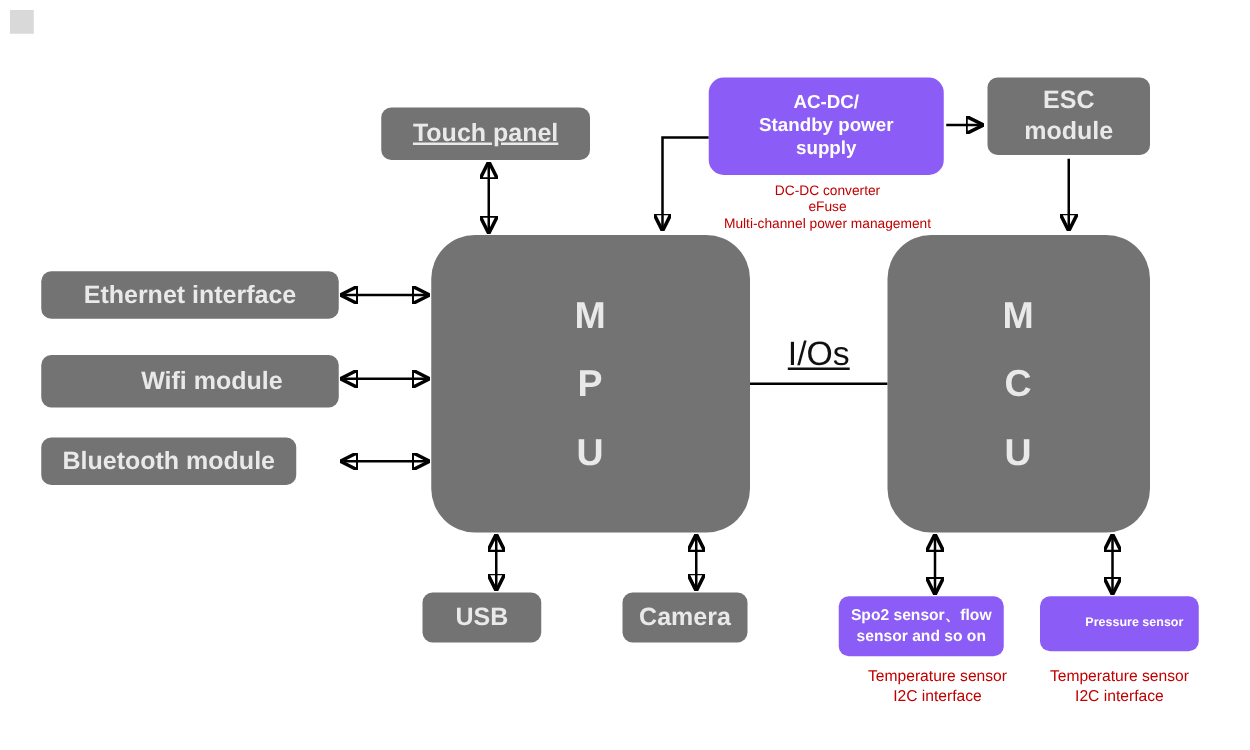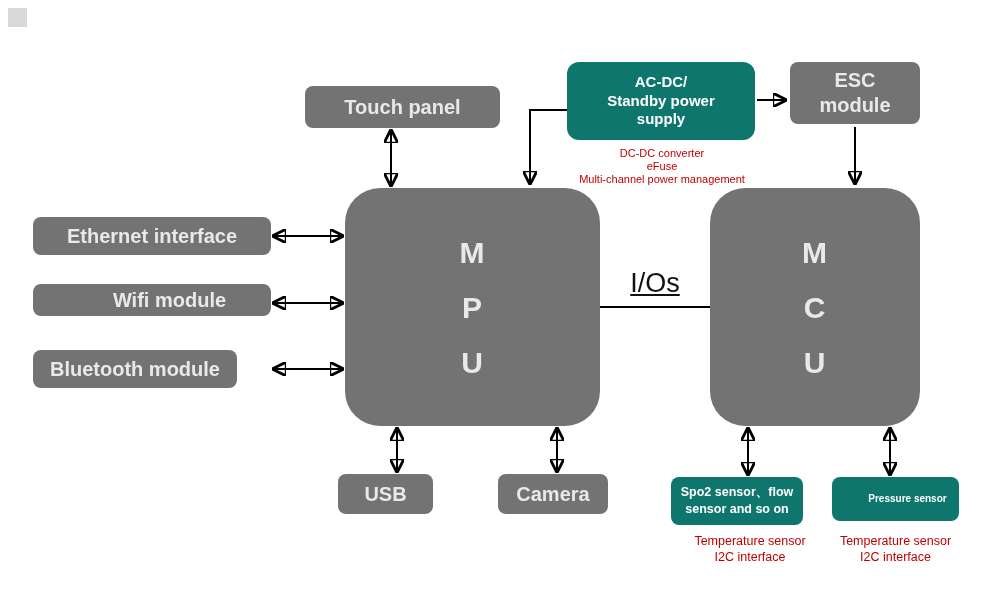--- a/index.html
+++ b/index.html
@@ -6,21 +6,21 @@
   body { font-family:"Liberation Sans", sans-serif; background:#ffffff; }
   .canvas { position:relative; width:1000px; height:600px; background:#ffffff; overflow:hidden; }
   .arrows { position:absolute; left:0; top:0; pointer-events:none; }
   .arrows line, .arrows path { stroke:#000000; stroke-width:2; fill:none; }
   .box {
     position:absolute; display:flex; align-items:center; justify-content:center;
     text-align:center; font-weight:bold; white-space:pre-line; border-radius:8px;
     line-height:1.25;
   }
   .gray { background:#737373; color:#e9e9e9; }
-  .red  { background:#0f766e; color:#ffffff; }
+  .red  { background:#8b5cf6; color:#ffffff; }
   .big-chip { border-radius:35px; font-size:30px; line-height:55px; letter-spacing:1px; }
   .side-label { font-size:20px; }
   .caption {
     position:absolute; color:#c00000; text-align:center; white-space:pre-line;
     font-weight:400;
   }
   .ios {
     position:absolute; color:#111111; font-size:27px; text-align:center;
   }
   .corner { position:absolute; left:8px; top:8px; width:19px; height:19px; background:#d9d9d9; }
@@ -57,47 +57,47 @@
 
     <line x1="557" y1="430" x2="557" y2="470" marker-start="url(#ah)" marker-end="url(#ah)"></line>
 
     <line x1="748" y1="430" x2="748" y2="473" marker-start="url(#ah)" marker-end="url(#ah)"></line>
 
     <line x1="890" y1="430" x2="890" y2="473" marker-start="url(#ah)" marker-end="url(#ah)"></line>
   </svg>
 
   <div class="corner"></div>
 
-  <div class="box gray side-label" style="left:305px; top:86px; width:195px; height:42px;">Touch panel</div>
+  <div class="box gray side-label" style="left:305px; top:86px; width:167px; height:42px;text-decoration:underline;">Touch panel</div>
 
   <div class="box red" style="left:567px; top:62px; width:188px; height:78px; border-radius:12px; font-size:15px;">AC-DC/
 Standby power
 supply</div>
   <div class="caption" style="left:538px; top:147px; width:248px; font-size:11px; line-height:1.2;">DC-DC converter
 eFuse
 Multi-channel power management</div>
 
   <div class="box gray side-label" style="left:790px; top:62px; width:130px; height:62px;">ESC
 module</div>
 
   <div class="box gray side-label" style="left:33px; top:217px; width:238px; height:38px;">Ethernet interface</div>
-  <div class="box gray side-label" style="left:33px; top:284px; width:238px; height:32px;padding-left:35px;">Wifi module</div>
+  <div class="box gray side-label" style="left:33px; top:284px; width:238px; height:42px;padding-left:35px;">Wifi module</div>
   <div class="box gray side-label" style="left:33px; top:350px; width:204px; height:38px;">Bluetooth module</div>
 
   <div class="box gray big-chip" style="left:345px; top:188px; width:255px; height:238px;">M
 P
 U</div>
   <div class="box gray big-chip" style="left:710px; top:188px; width:210px; height:238px;">M
 C
 U</div>
 
   <div class="ios" style="left:600px; top:268px; width:110px;text-decoration:underline;">I/Os</div>
 
   <div class="box gray side-label" style="left:338px; top:474px; width:95px; height:40px;">USB</div>
-  <div class="box gray side-label" style="left:498px; top:474px; width:110px; height:40px;">Camera</div>
+  <div class="box gray side-label" style="left:498px; top:474px; width:100px; height:40px;">Camera</div>
 
   <div class="box red" style="left:671px; top:477px; width:132px; height:48px; font-size:12.5px; line-height:1.35;">Spo2 sensor、flow
 sensor and so on</div>
   <div class="caption" style="left:660px; top:534px; width:180px; font-size:12.5px; line-height:1.25;">Temperature sensor
 I2C interface</div>
 
   <div class="box red" style="left:832px; top:477px; width:127px; height:44px; font-size:10px;padding-left:24px;">Pressure sensor</div>
   <div class="caption" style="left:818px; top:534px; width:155px; font-size:12.5px; line-height:1.25;">Temperature sensor
 I2C interface</div>
 

